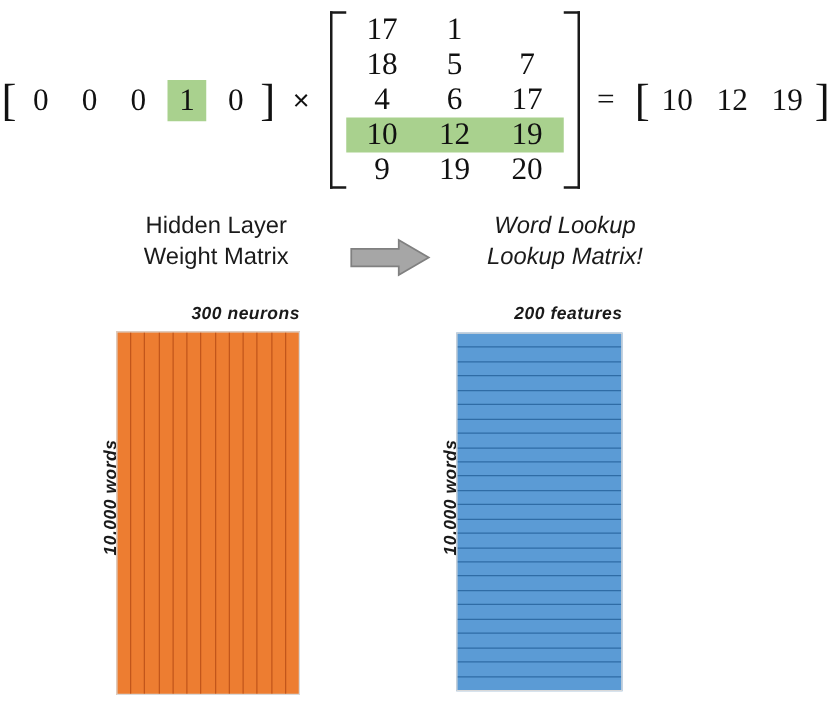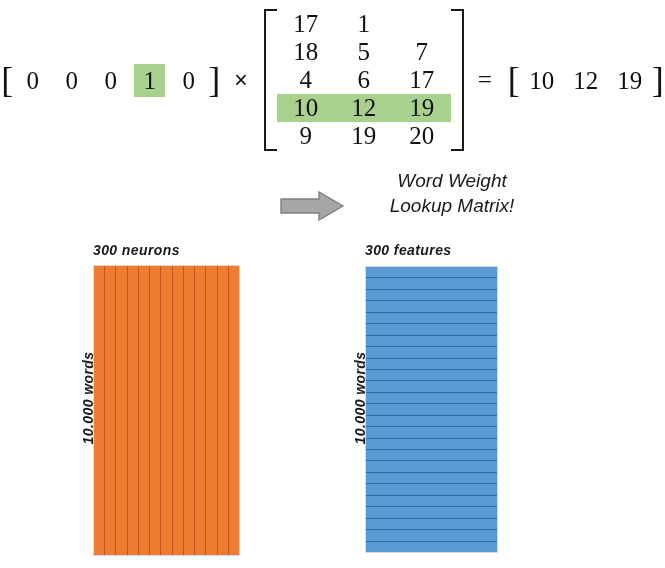--- a/index.html
+++ b/index.html
@@ -157,21 +157,21 @@
 
   
   .block-wrap {
     position: absolute;
   }
   .dim-top {
     position: absolute;
     top: 0;
     left: 0;
     width: 100%;
-    text-align: left;
+    text-align: right;
     font-size: 14px;
     font-style: italic;
     font-weight: 600;
     color: #1a1a1a;
     letter-spacing: 0.4px;
   }
   .dim-side {
     position: absolute;
     font-size: 14px;
     font-style: italic;
@@ -317,23 +317,25 @@
     <span class="cell">10</span>
     <span class="cell">12</span>
     <span class="cell">19</span>
     <span class="brk">]</span>
   </div>
 
 </div>
 
 <div id="caption-row">
   <div id="caption-left" class="caption-block">
+    <div>Hidden Layer</div>
+    <div>Weight Matrix</div>
   </div>
   <div id="caption-right" class="caption-block">
-    <div>Word Weight</div>
+    <div>Word Lookup</div>
     <div>Lookup Matrix!</div>
   </div>
 </div>
 
 <svg id="transform-arrow" viewBox="0 0 66 32">
   <polygon points="2,9 40,9 40,2 64,16 40,30 40,23 2,23" fill="#a6a6a6" stroke="#808080" stroke-width="1.4" stroke-linejoin="miter"></polygon>
 </svg>
 
 <div id="orange-wrap" class="block-wrap">
   <div class="dim-top">300   neurons</div>
@@ -349,21 +351,21 @@
     <div class="vstripe"></div>
     <div class="vstripe"></div>
     <div class="vstripe"></div>
     <div class="vstripe"></div>
     <div class="vstripe"></div>
     <div class="vstripe"></div>
   </div>
 </div>
 
 <div id="blue-wrap" class="block-wrap">
-  <div class="dim-top">300   features</div>
+  <div class="dim-top">200   features</div>
   <div class="dim-side">10,000   words</div>
   <div id="blue-block">
     <div class="hstripe"></div>
     <div class="hstripe"></div>
     <div class="hstripe"></div>
     <div class="hstripe"></div>
     <div class="hstripe"></div>
     <div class="hstripe"></div>
     <div class="hstripe"></div>
     <div class="hstripe"></div>

